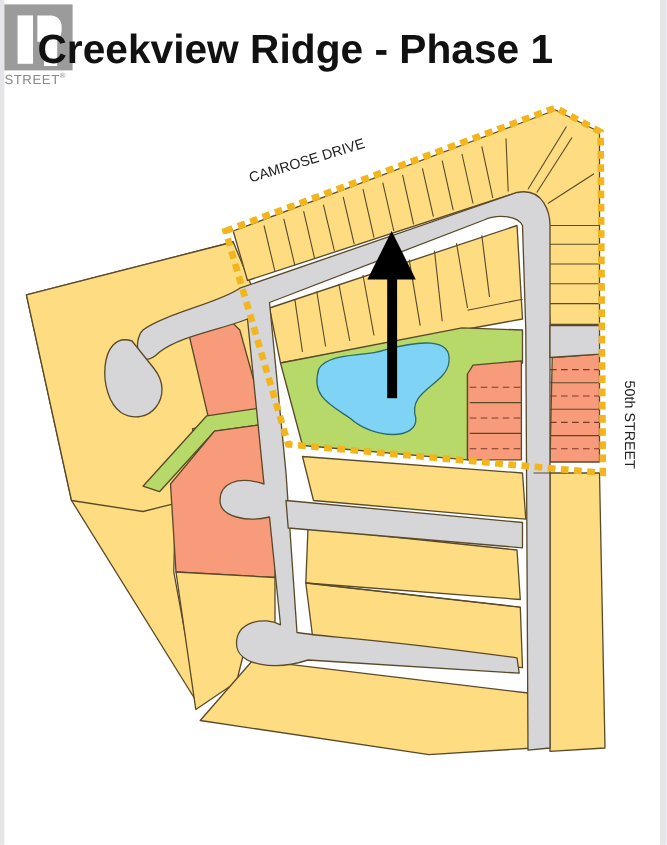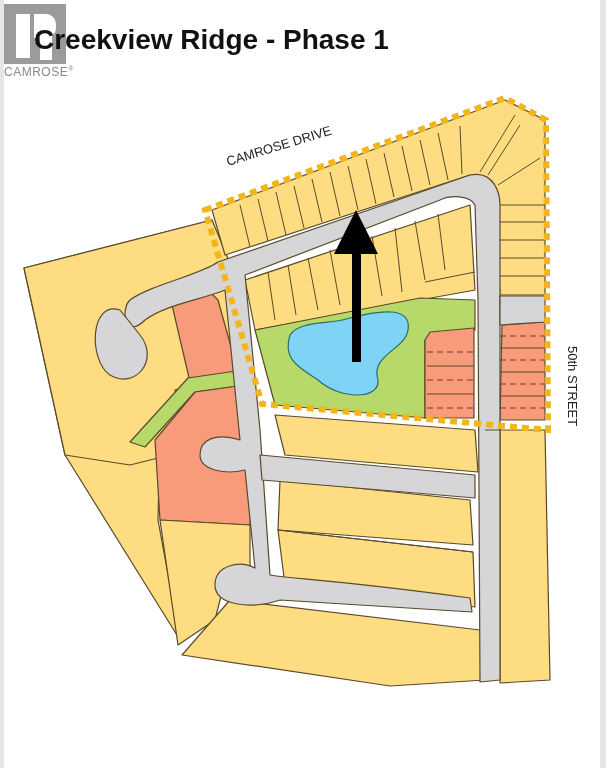--- a/index.html
+++ b/index.html
@@ -5,21 +5,21 @@
   html,body{margin:0;padding:0;background:#fff;}
   body{width:606px;height:768px;position:relative;overflow:hidden;font-family:"Liberation Sans",sans-serif;}
   .frame-left{position:absolute;left:0;top:0;width:4px;height:768px;background:#e6e6ea;}
   .frame-right{position:absolute;right:0;top:0;width:6px;height:768px;background:#e6e6ea;}
   .realtor{position:absolute;left:4px;top:4px;width:62px;}
   .realtor .box{width:62px;height:60px;background:#9b9b9b;position:relative;}
   .realtor .box .r1{position:absolute;left:12px;top:10px;width:14px;height:44px;background:#fff;}
   .realtor .box .r2{position:absolute;left:30px;top:10px;width:22px;height:24px;background:#fff;border-radius:0 10px 10px 0;}
   .realtor .box .r3{position:absolute;left:36px;top:30px;width:12px;height:26px;background:#fff;}
   .realtor .lbl{font-size:12px;color:#8a8a8a;letter-spacing:0.5px;margin-top:1px;}
-  .title{position:absolute;left:34px;top:24px;font-size:28px;font-weight:bold;color:#111;white-space:nowrap;}
+  .title{position:absolute;left:34px;top:24px;font-size:37px;font-weight:bold;color:#111;white-space:nowrap;}
   svg.map{position:absolute;left:0;top:0;}
   .lbl-road{font-family:"Liberation Sans",sans-serif;font-size:13px;fill:#222;}
 </style>
 </head>
 <body>
 
 <div class="frame-left"></div>
 <div class="frame-right"></div>
 
 <svg class="map" width="606" height="768" viewBox="0 0 606 768">
@@ -122,16 +122,16 @@
   <text class="lbl-road" x="228" y="166" transform="rotate(-17 228 166)">CAMROSE DRIVE</text>
   <text class="lbl-road" x="568" y="346" transform="rotate(90 568 346)">50th STREET</text>
 </svg>
 
 <div class="realtor">
   <div class="box">
     <div class="r1"></div>
       <div class="r2"></div>
       <div class="r3"></div>
   </div>
-  <div class="lbl"><span>CAMROSE</span><sup style="font-size:7px">®</sup></div>
+  <div class="lbl"><span>STREET</span><sup style="font-size:7px">®</sup></div>
 </div>
 
 <div class="title">Creekview Ridge - Phase 1</div>
 
 </body></html>

